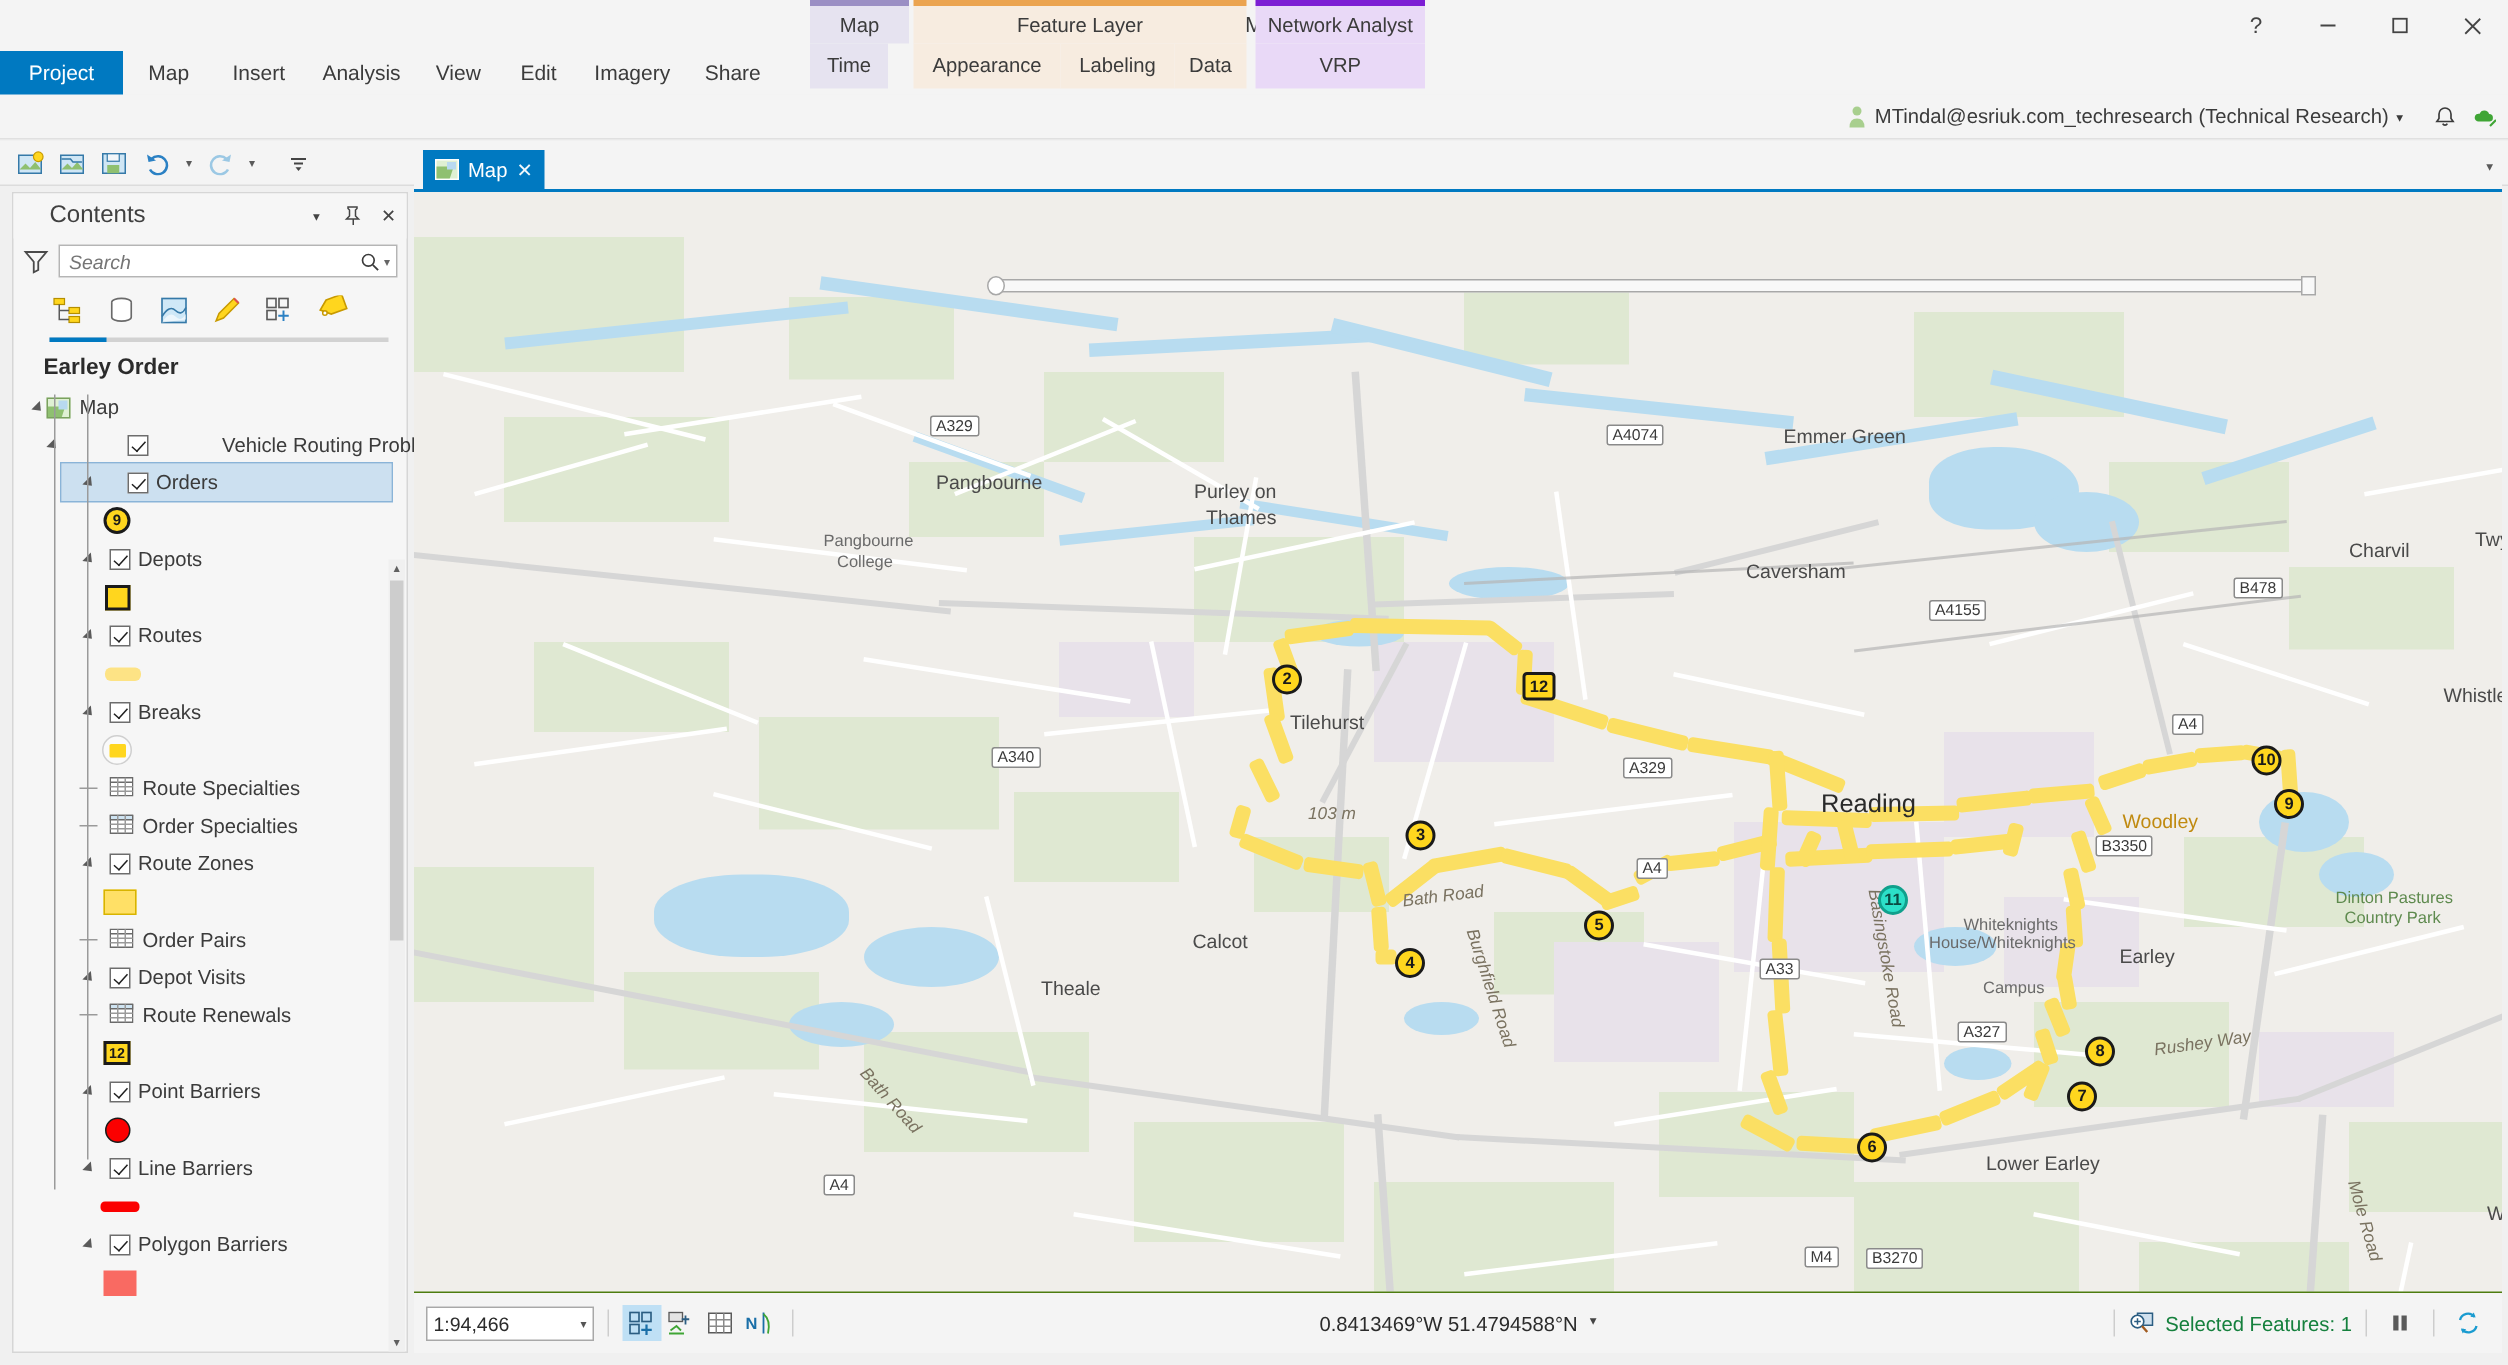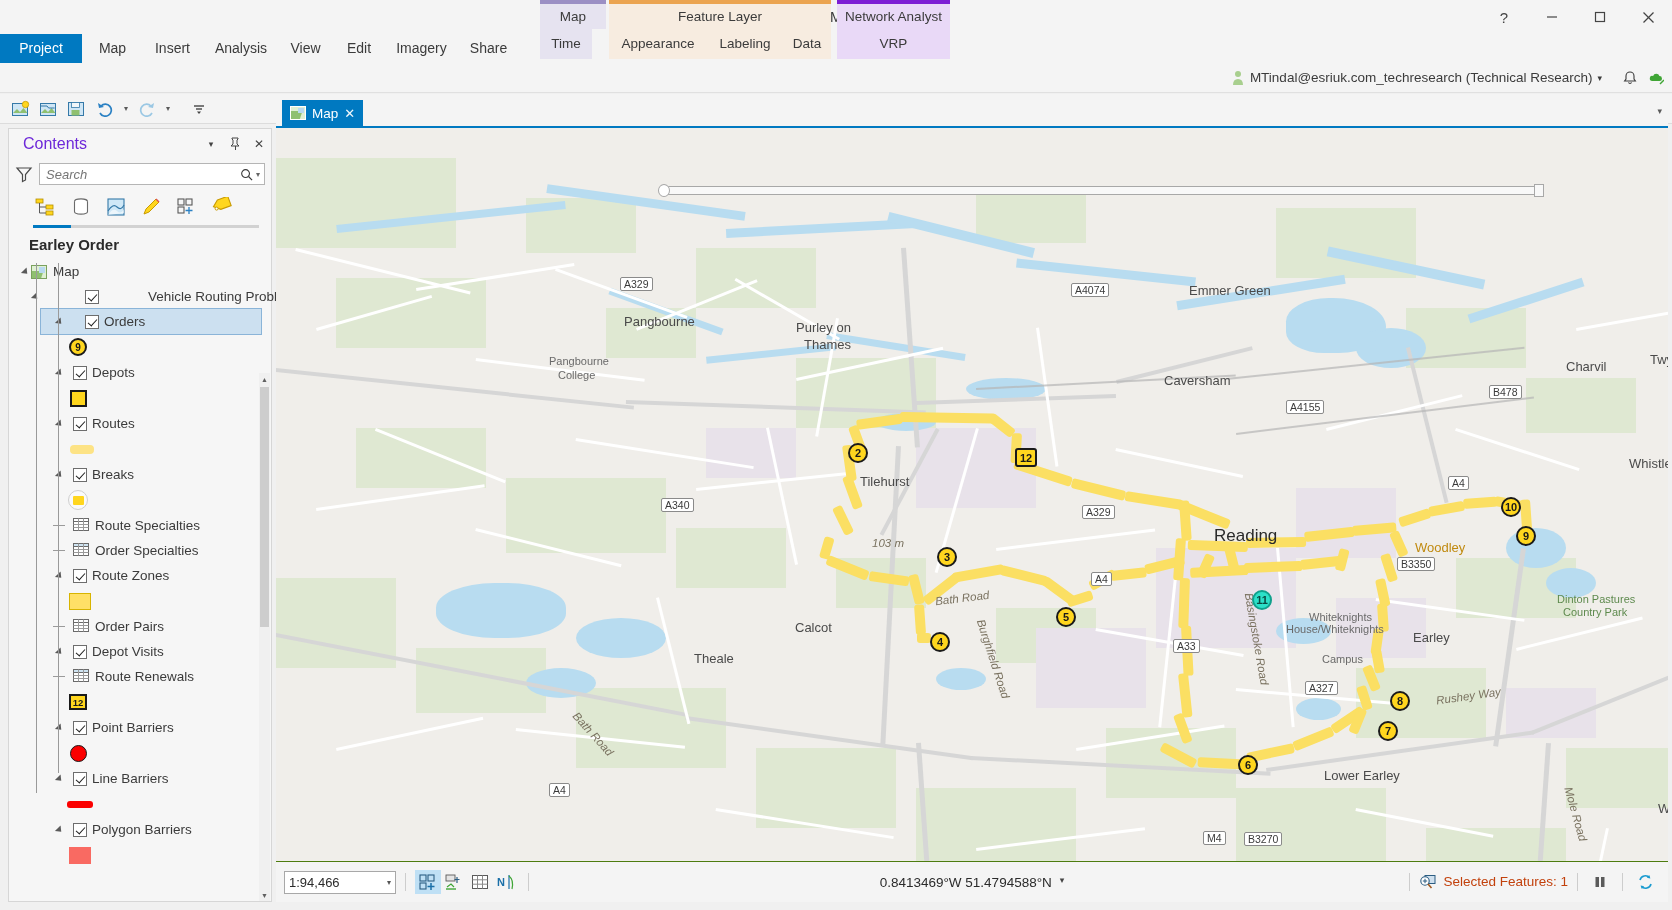--- a/index.html
+++ b/index.html
@@ -79,21 +79,21 @@
 
   
   .contents-pane {
     position: absolute; left: 8px; top: 128px; width: 264px; height: 774px;
     background: #f6f6f6; border: 1px solid #d6d6d6;
   }
   .cp-header {
     position: relative; height: 30px; background: #f6f6f6;
     display: flex; align-items: center; padding: 0 6px;
   }
-  .cp-title { font-size: 16px; color: #6d28d9; margin-left: 8px; }
+  .cp-title { font-size: 16px; color: #404040; margin-left: 18px; }
   .cp-hdr-btns { position: absolute; right: 4px; top: 0; height: 30px; display: flex; align-items: center; gap: 8px; }
   .cp-hdr-btn { width: 16px; height: 16px; display:flex; align-items:center; justify-content:center; color:#444; font-size:12px; }
 
   .cp-search-row { display: flex; align-items: center; height: 30px; padding: 0 6px; gap: 6px; }
   .filter-icon { width: 18px; height: 18px; flex: 0 0 18px; }
   .search-box {
     flex: 1; height: 22px; background: #fff; border: 1px solid #b5b5b5;
     display: flex; align-items: center; padding: 0 4px;
   }
   .search-box input {
@@ -247,21 +247,21 @@
     width: 112px; height: 23px; background: #fff; border: 1px solid #a8a8a8;
     display: flex; align-items: center; padding: 0 4px; font-size: 13px; color: #2b2b2b;
   }
   .scale-combo .v { flex: 1; }
   .scale-combo .c { font-size: 8px; color: #555; }
   .vdiv { width: 1px; height: 18px; background: #cdcdcd; margin: 0 9px; }
   .sb-btn { width: 26px; height: 24px; display:flex; align-items:center; justify-content:center; }
   .sb-btn.active { background: #bfe0f5; }
   .coords { font-size: 13.5px; color: #2b2b2b; }
   .coords-caret { font-size: 9px; color: #444; margin-left: 8px; }
-  .sel-feat { font-size: 13.5px; color: #c2410c; display:flex; align-items:flex-start; gap:6px; }
+  .sel-feat { font-size: 13.5px; color: #15803d; display:flex; align-items:center; gap:6px; }
 
   .mapstatus-left { display:flex; align-items:center; }
   .mapstatus-center { position:absolute; left:0; width:1392px; display:flex; justify-content:center; pointer-events:none; }
   .mapstatus-right { position:absolute; right:10px; display:flex; align-items:center; }
 </style>
 </head>
 <body>
 
 <div class="titlebar">
   <div class="titlebar-title">vrpblog1route - Map - ArcGIS Pro</div>

